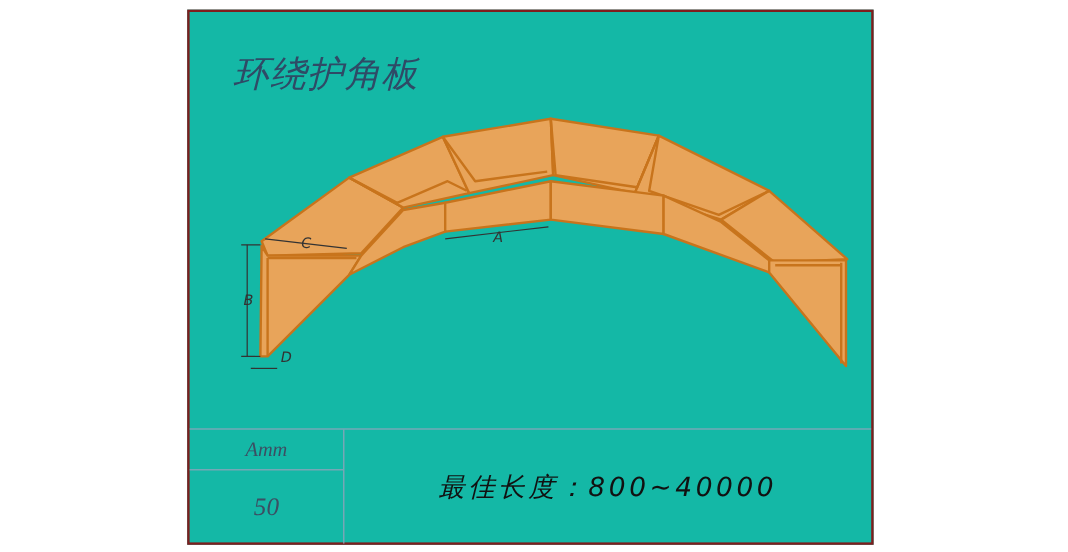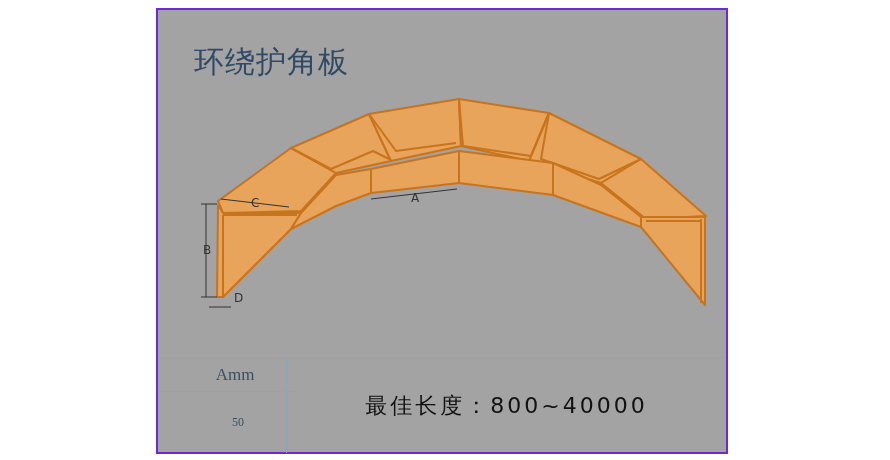--- a/index.html
+++ b/index.html
@@ -1,38 +1,38 @@
 <!DOCTYPE html>
 <html><head>
   <meta charset="utf-8">
   <style>
     html, body { margin: 0; padding: 0; background: #ffffff; }
     body { width: 890px; height: 460px; position: relative; overflow: hidden; font-family: "DejaVu Sans", sans-serif; }
     .frame {
       position: absolute; left: 156px; top: 8px; width: 568px; height: 442px;
-      border: 2px solid #6d28d9; background: #a3a3a3;
+      border: 2px solid #7f1d1d; background: #14b8a6; font-style: italic;
     }
     .title {
       position: absolute; left: 36px; top: 32px; font-size: 30px; color: #2f4a66;
       letter-spacing: 1px; font-family: "DejaVu Sans", sans-serif;
     }
     .illus { position: absolute; left: 0; top: 0; }
     .spec-table {
       position: absolute; left: 0; top: 347px; width: 568px; height: 95px;
       border-top: 1px solid #8fa4ba;
     }
     .col-a { position: absolute; left: 0; top: 0; width: 128px; height: 95px; border-right: 1px solid #8fa4ba; }
     .col-a-head {
       position: absolute; left: 0; top: 0; width: 128px; height: 33px; border-bottom: 1px solid #8fa4ba;
       font-family: "Liberation Serif", serif; font-size: 17px; color: #3b4f63;
-      display: flex; align-items: center; justify-content: center; padding-left: 13px;
+      display: flex; align-items: center; justify-content: center;
     }
     .col-a-val {
-      position: absolute; left: 16px; top: 34px; width: 128px; height: 61px;
-      font-family: "Liberation Serif", serif; font-size: 12px; color: #3b4f63;
+      position: absolute; left: 0; top: 34px; width: 128px; height: 61px;
+      font-family: "Liberation Serif", serif; font-size: 21px; color: #3b4f63;
       display: flex; align-items: center; justify-content: center;
     }
     .col-b {
       position: absolute; left: 129px; top: 0; right: 0; height: 95px;
       display: flex; align-items: center; justify-content: center;
       font-size: 22px; color: #111111; letter-spacing: 3px;
     }
   </style>
 </head>
 <body>

